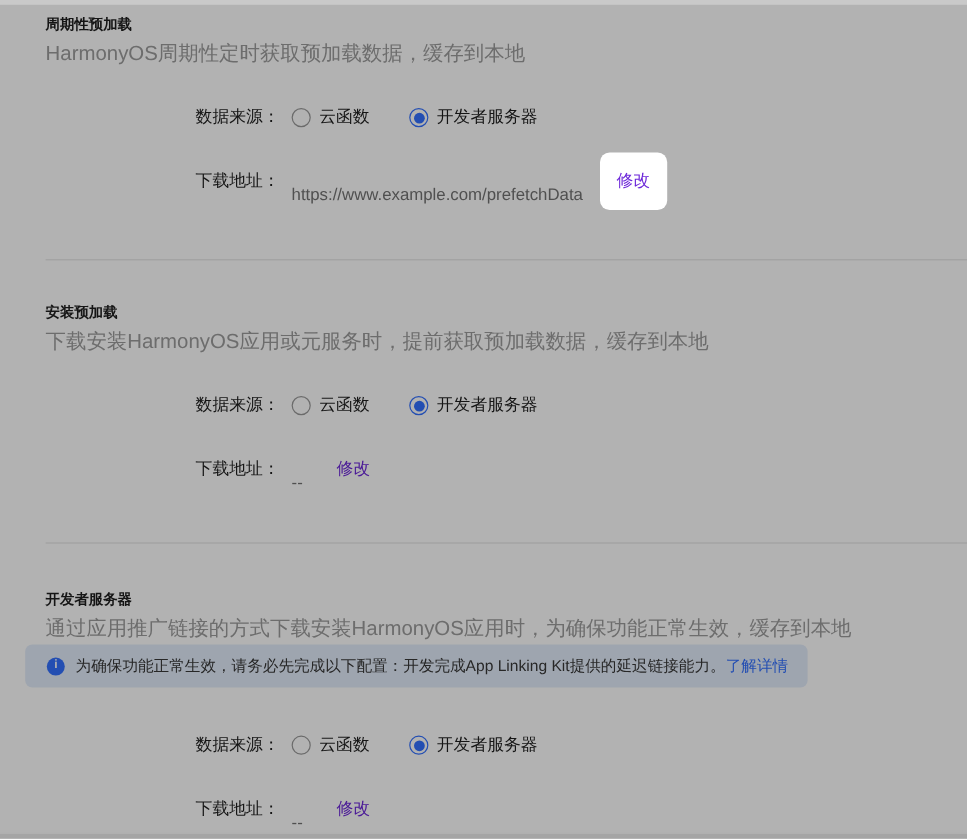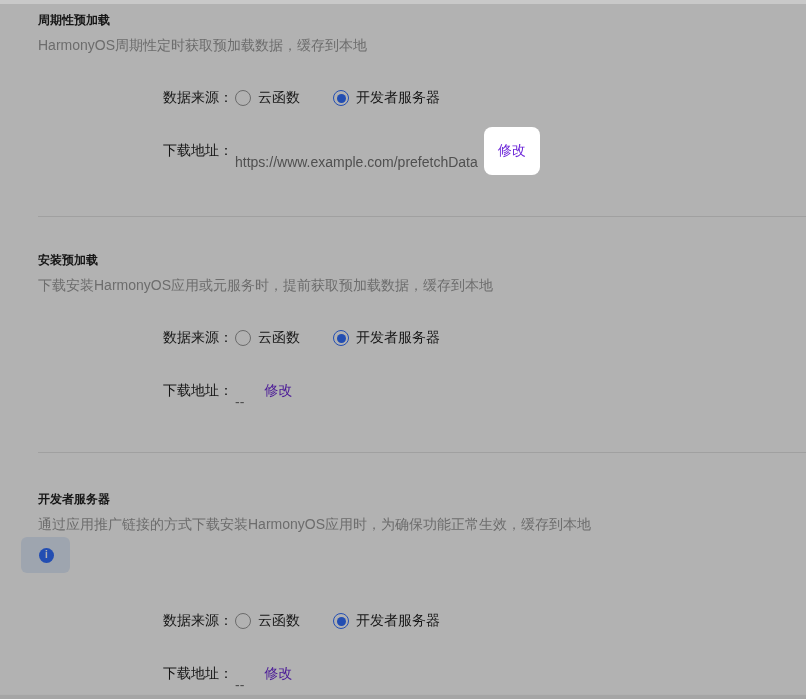--- a/index.html
+++ b/index.html
@@ -18,32 +18,33 @@
   }
   .section-title {
     margin: 0;
     font-size: 12px;
     line-height: 20px;
     font-weight: 600;
     color: #1f1f1f;
   }
   .section-subtitle {
     margin: 7px 0 0 0;
-    font-size: 14px;
+    font-size: 17px;
     line-height: 16px;
     color: #9c9c9c;
   }
   .form { margin-left: 125px; }
   .row {
     display: flex;
     align-items: center;
     height: 16px;
     font-size: 14px;
     color: #1f1f1f;
     white-space: nowrap;
+    gap: 8px;
   }
   .row-radio { margin-top: 37px; }
   .row-download { margin-top: 37px; }
   .form-label { margin-right: 2px; color: #1f1f1f; }
   .radio-group { display: flex; align-items: center; gap: 33px; }
   .radio-option { display: flex; align-items: center; gap: 7px; cursor: pointer; }
   .radio {
     width: 16px; height: 16px;
     border-radius: 50%;
     border: 1.5px solid #9a9a9a;
@@ -192,20 +193,21 @@
     </div>
   </div>
 
   <hr class="divider divider-2">
 
   <div>
     <h2 class="section-title sec3-title">开发者服务器</h2>
     <p class="section-subtitle">通过应用推广链接的方式下载安装HarmonyOS应用时，为确保功能正常生效，缓存到本地</p>
     <div class="notice-banner">
       <i class="info-icon">i</i>
+      <span><span>为确保功能正常生效，请务必先完成以下配置：开发完成App Linking Kit提供的延迟链接能力。</span><a class="notice-link">了解详情</a></span>
     </div>
     <div class="form">
       <div class="row row-radio" style="margin-top:40px;">
         <span class="form-label">数据来源：</span>
         <div class="radio-group">
           <label class="radio-option">
             <span class="radio"></span>
             <span>云函数</span>
           </label>
           <label class="radio-option">

